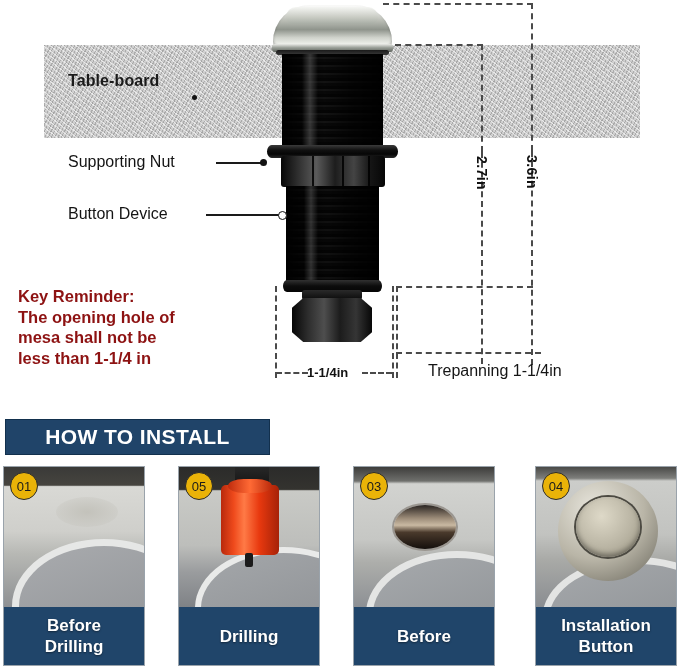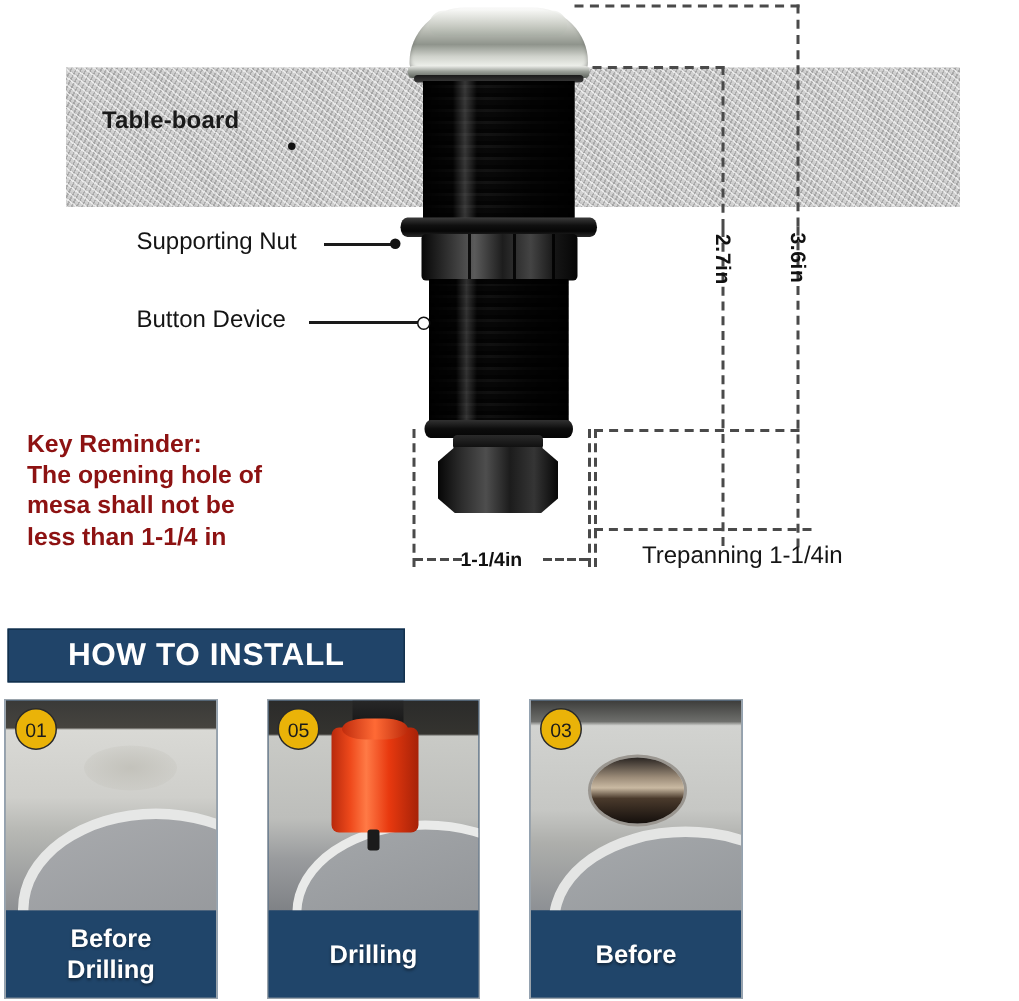--- a/index.html
+++ b/index.html
@@ -64,21 +64,21 @@
   
   .shoulder{position:absolute;left:33px;top:280px;width:99px;height:12px;border-radius:4px/6px;
        background:linear-gradient(180deg,#313131 0%,#0c0c0c 50%,#050505 100%);}
   .hexcollar{position:absolute;left:52px;top:290px;width:60px;height:10px;
        background:linear-gradient(180deg,#2a2a2a,#0a0a0a);border-radius:3px;}
   .hexnut{position:absolute;left:42px;top:298px;width:80px;height:44px;
        background:linear-gradient(90deg,#060606 0%,#2d2d2d 20%,#4e4e4e 40%,#1c1c1c 60%,#353535 80%,#070707 100%);
        clip-path:polygon(14% 0,86% 0,100% 22%,100% 78%,86% 100%,14% 100%,0 78%,0 22%);}
 
   
-  .lead-label{position:absolute;font-size:16px;color:#141414;white-space:nowrap;margin-left:23px;}
+  .lead-label{position:absolute;font-size:16px;color:#141414;white-space:nowrap;}
   .lead-line{position:absolute;height:2px;background:#1a1a1a;}
   .lead-dot-f{position:absolute;width:7px;height:7px;border-radius:50%;background:#121212;}
   .lead-dot-o{position:absolute;width:7px;height:7px;border-radius:50%;background:#fff;border:1.6px solid #111;}
 
   
   .vdash{position:absolute;width:0;border-left:2px dashed #4a4a4a;}
   .hdash{position:absolute;height:0;border-top:2px dashed #4a4a4a;}
   .dim-vert{position:absolute;font-size:14px;font-weight:700;color:#111;
             writing-mode:vertical-rl;letter-spacing:.4px;white-space:nowrap;}
   .dim-h{position:absolute;font-size:13px;font-weight:700;color:#111;white-space:nowrap;}
@@ -247,13 +247,25 @@
     <div class="photo p3">
       <div class="ring"></div>
       <div class="hole"></div>
     </div>
     <div class="badge">03</div>
     <div class="caption">
       <span>Before</span>
     </div>
   </div>
 
+  <div class="card" style="left:535px">
+    <div class="photo p4">
+      <div class="ring"></div>
+      <div class="bezel"></div>
+      <div class="btn"></div>
+    </div>
+    <div class="badge">04</div>
+    <div class="caption">
+      <span>Installation
+Button</span>
+    </div>
+  </div>
 </div>
 
 </body></html>

